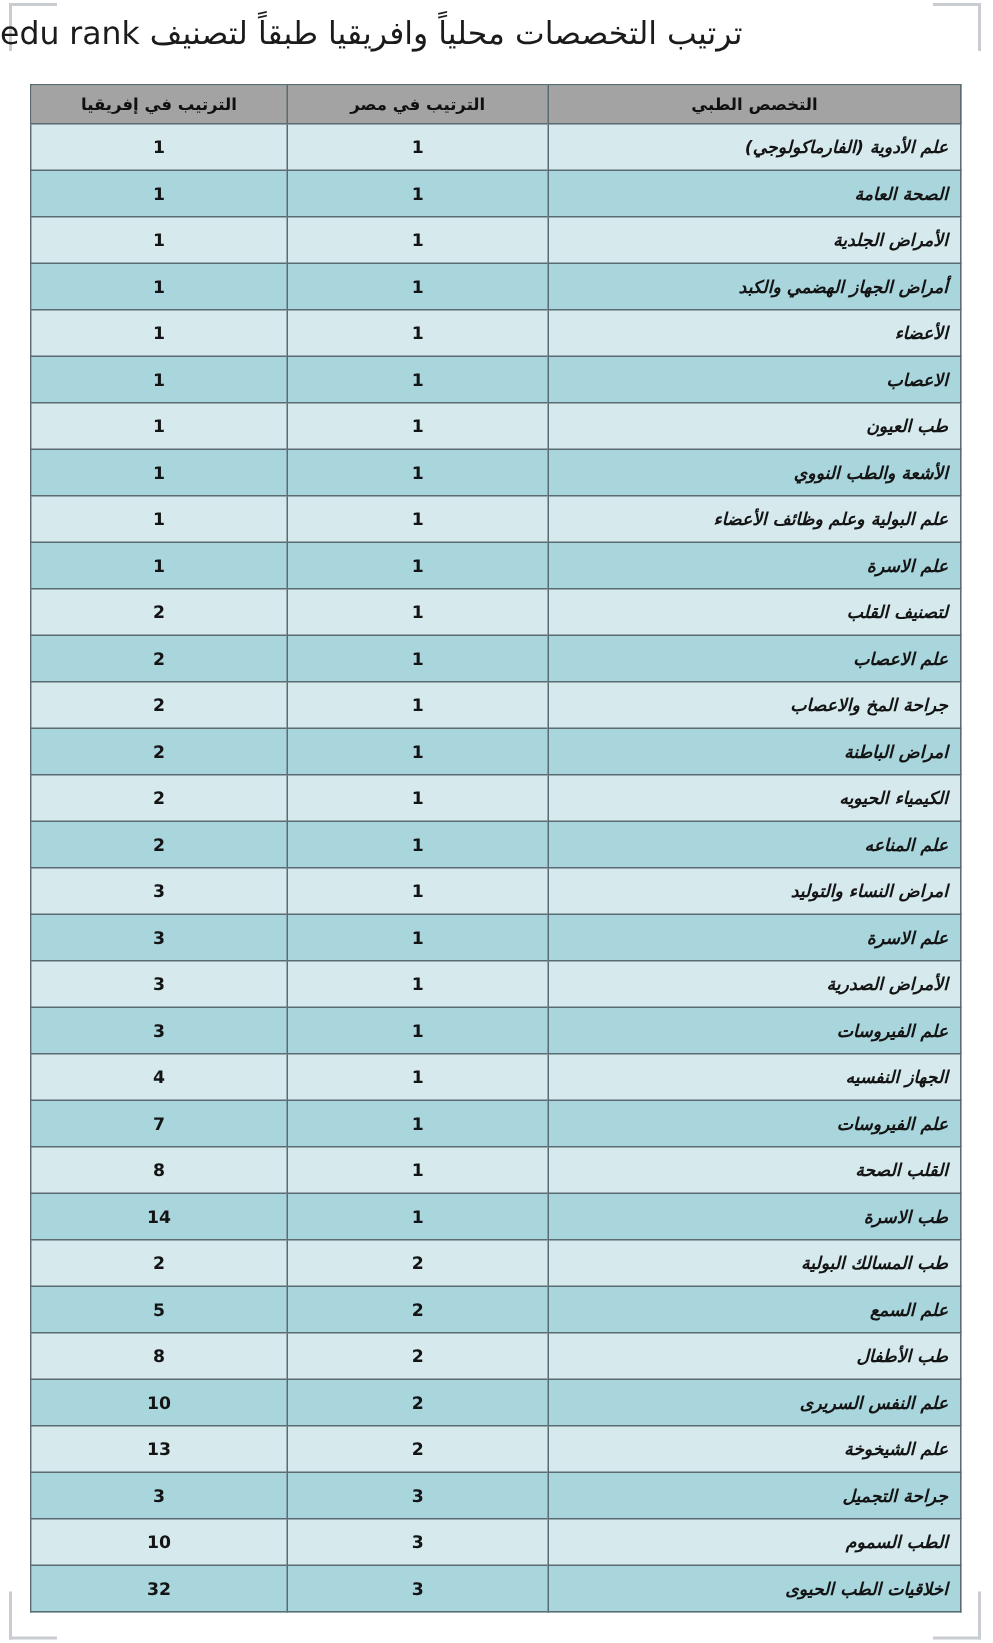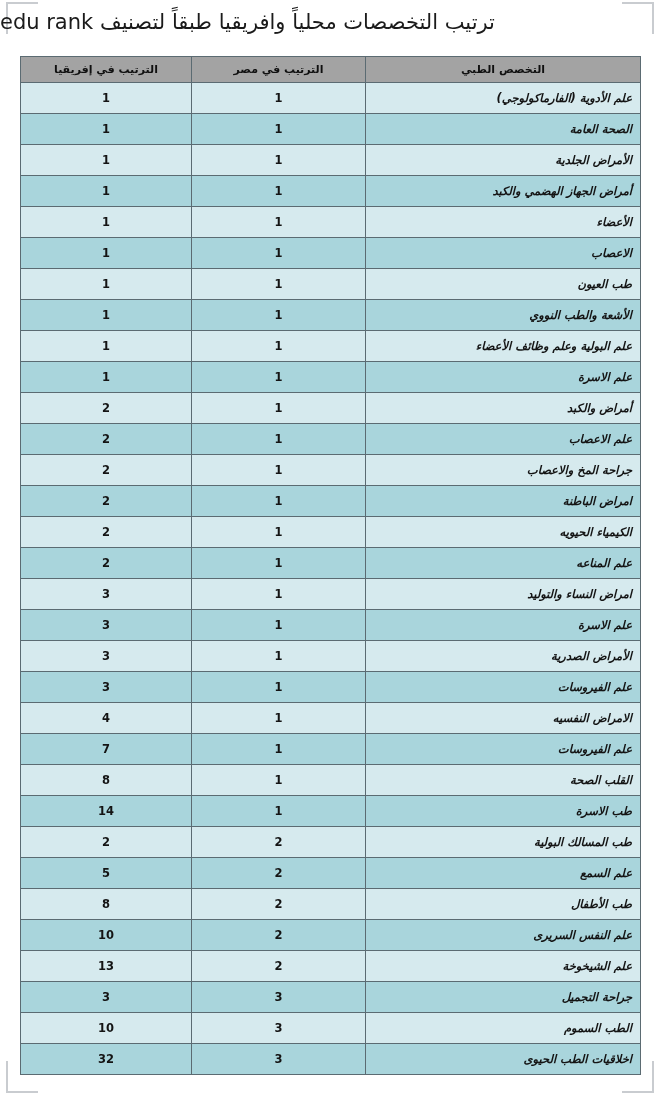--- a/index.html
+++ b/index.html
@@ -165,21 +165,21 @@
           <td class="cell-spec">علم البولية وعلم وظائف الأعضاء</td>
           <td class="cell-num">1</td>
           <td class="cell-num">1</td>
         </tr>
         <tr class="row-dark">
           <td class="cell-spec">علم الاسرة</td>
           <td class="cell-num">1</td>
           <td class="cell-num">1</td>
         </tr>
         <tr class="row-light">
-          <td class="cell-spec">أمراض والكبد</td>
+          <td class="cell-spec">لتصنيف القلب</td>
           <td class="cell-num">1</td>
           <td class="cell-num">2</td>
         </tr>
         <tr class="row-dark">
           <td class="cell-spec">علم الاعصاب</td>
           <td class="cell-num">1</td>
           <td class="cell-num">2</td>
         </tr>
         <tr class="row-light">
           <td class="cell-spec">جراحة المخ والاعصاب</td>
@@ -215,21 +215,21 @@
           <td class="cell-spec">الأمراض الصدرية</td>
           <td class="cell-num">1</td>
           <td class="cell-num">3</td>
         </tr>
         <tr class="row-dark">
           <td class="cell-spec">علم الفيروسات</td>
           <td class="cell-num">1</td>
           <td class="cell-num">3</td>
         </tr>
         <tr class="row-light">
-          <td class="cell-spec">الامراض النفسيه</td>
+          <td class="cell-spec">الجهاز النفسيه</td>
           <td class="cell-num">1</td>
           <td class="cell-num">4</td>
         </tr>
         <tr class="row-dark">
           <td class="cell-spec">علم الفيروسات</td>
           <td class="cell-num">1</td>
           <td class="cell-num">7</td>
         </tr>
         <tr class="row-light">
           <td class="cell-spec">القلب الصحة</td>

